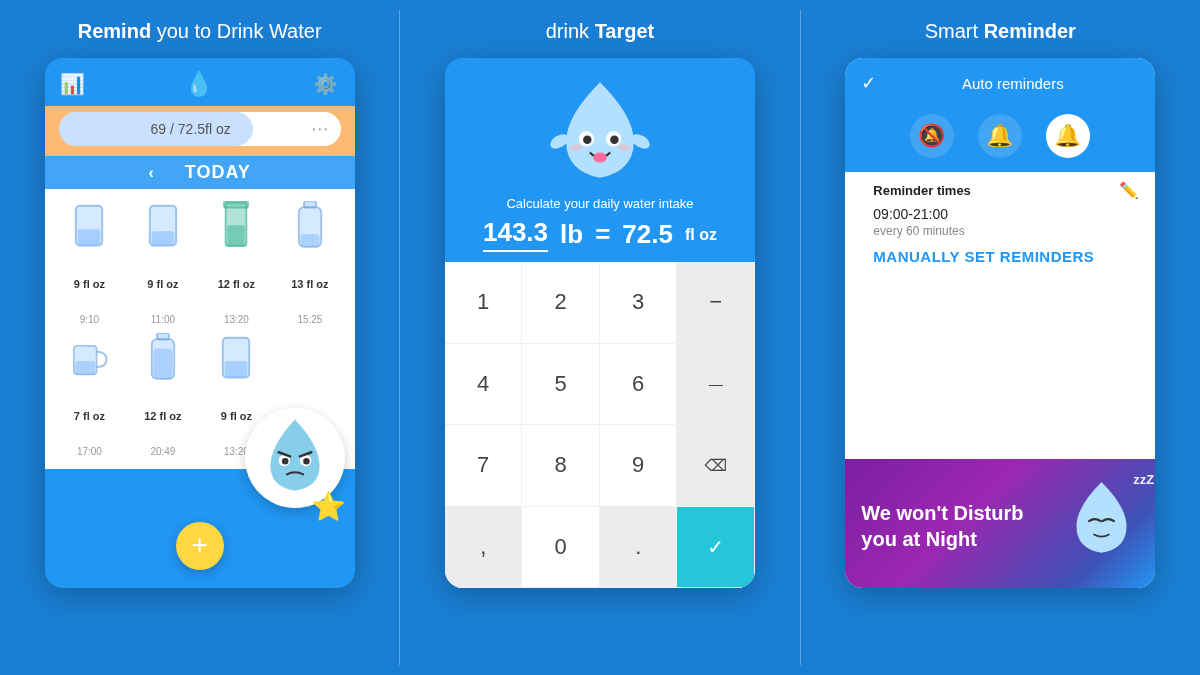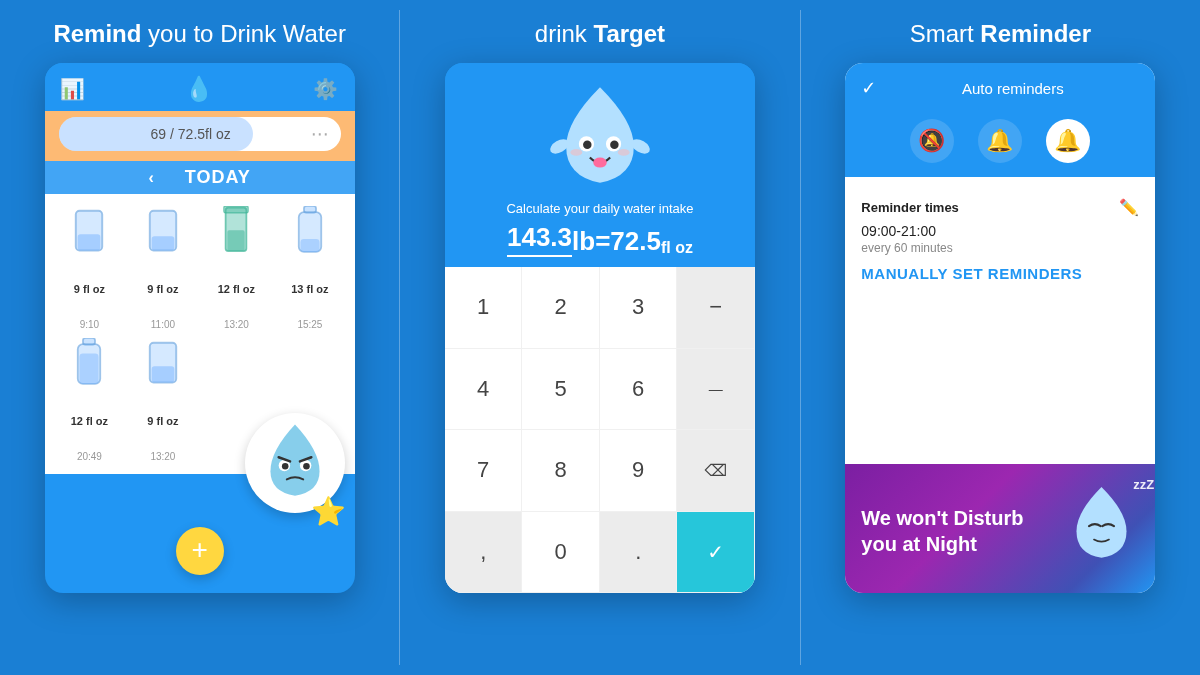--- a/index.html
+++ b/index.html
@@ -23,21 +23,21 @@
     }
 
     .panel-divider {
       width: 1px;
       background: rgba(255,255,255,0.3);
       margin: 10px 0;
     }
 
     .panel-title {
       color: white;
-      font-size: 24px;
+      font-size: 20px;
       font-weight: 400;
       margin-bottom: 14px;
       text-align: center;
       line-height: 1.3;
     }
     .panel-title strong {
       font-weight: 800;
     }
 
     
@@ -187,22 +187,22 @@
     .p2-subtitle {
       color: white;
       font-size: 13px;
       margin-bottom: 6px;
     }
     .p2-equation {
       color: white;
       font-size: 26px;
       font-weight: 700;
       display: flex;
-      align-items: flex-end;
-      gap: 0;
+      align-items: center;
+      gap: 12px;
     }
     .p2-equation .val {
       border-bottom: 2px solid white;
       padding-bottom: 2px;
     }
     .p2-keypad {
       background: white;
       flex: 1;
       display: grid;
       grid-template-columns: repeat(4, 1fr);
@@ -286,21 +286,22 @@
       background: rgba(255,255,255,0.15);
       color: white;
     }
     .p3-bell-btn.active {
       background: white;
       color: #2196f3;
     }
     .p3-content {
       background: white;
       flex: 1;
-      padding: 21px 16px;
+      padding: 9px 16px;
+      margin-left: 12px;
     }
     .p3-reminder-row {
       display: flex;
       align-items: center;
       justify-content: space-between;
       margin-bottom: 6px;
     }
     .p3-reminder-label {
       font-size: 13px;
       font-weight: 700;
@@ -426,20 +427,31 @@
           <svg viewBox="0 0 40 60" width="38" height="52">
             <rect x="13" y="0" width="14" height="8" rx="3" fill="rgba(150,200,255,0.5)" stroke="rgba(100,160,220,0.6)" stroke-width="2"></rect>
             <rect x="7" y="7" width="26" height="46" rx="6" fill="rgba(150,200,255,0.4)" stroke="rgba(100,160,220,0.6)" stroke-width="2"></rect>
             <rect x="9" y="38" width="22" height="15" rx="4" fill="rgba(120,180,255,0.45)"></rect>
           </svg>
         </div>
         <span class="drink-label">13 fl oz</span>
         <span class="drink-time">15:25</span>
       </div>
 
+      <div class="drink-item">
+        <div style="width:38px;height:52px;">
+          <svg viewBox="0 0 50 55" width="38" height="52">
+            <rect x="5" y="10" width="30" height="38" rx="4" fill="rgba(150,200,255,0.4)" stroke="rgba(100,160,220,0.6)" stroke-width="2"></rect>
+            <path d="M35 18 Q48 18 48 28 Q48 38 35 38" fill="none" stroke="rgba(100,160,220,0.6)" stroke-width="2.5"></path>
+            <rect x="7" y="30" width="26" height="18" rx="3" fill="rgba(120,180,255,0.45)"></rect>
+          </svg>
+        </div>
+        <span class="drink-label">7 fl oz</span>
+        <span class="drink-time">17:00</span>
+      </div>
       <div class="drink-item">
         <div style="width:38px;height:52px;">
           <svg viewBox="0 0 40 60" width="38" height="52">
             <rect x="13" y="0" width="14" height="8" rx="3" fill="rgba(150,200,255,0.5)" stroke="rgba(100,160,220,0.6)" stroke-width="2"></rect>
             <rect x="7" y="7" width="26" height="46" rx="6" fill="rgba(150,200,255,0.4)" stroke="rgba(100,160,220,0.6)" stroke-width="2"></rect>
             <rect x="9" y="18" width="22" height="35" rx="4" fill="rgba(120,180,255,0.45)"></rect>
           </svg>
         </div>
         <span class="drink-label">12 fl oz</span>
         <span class="drink-time">20:49</span>

